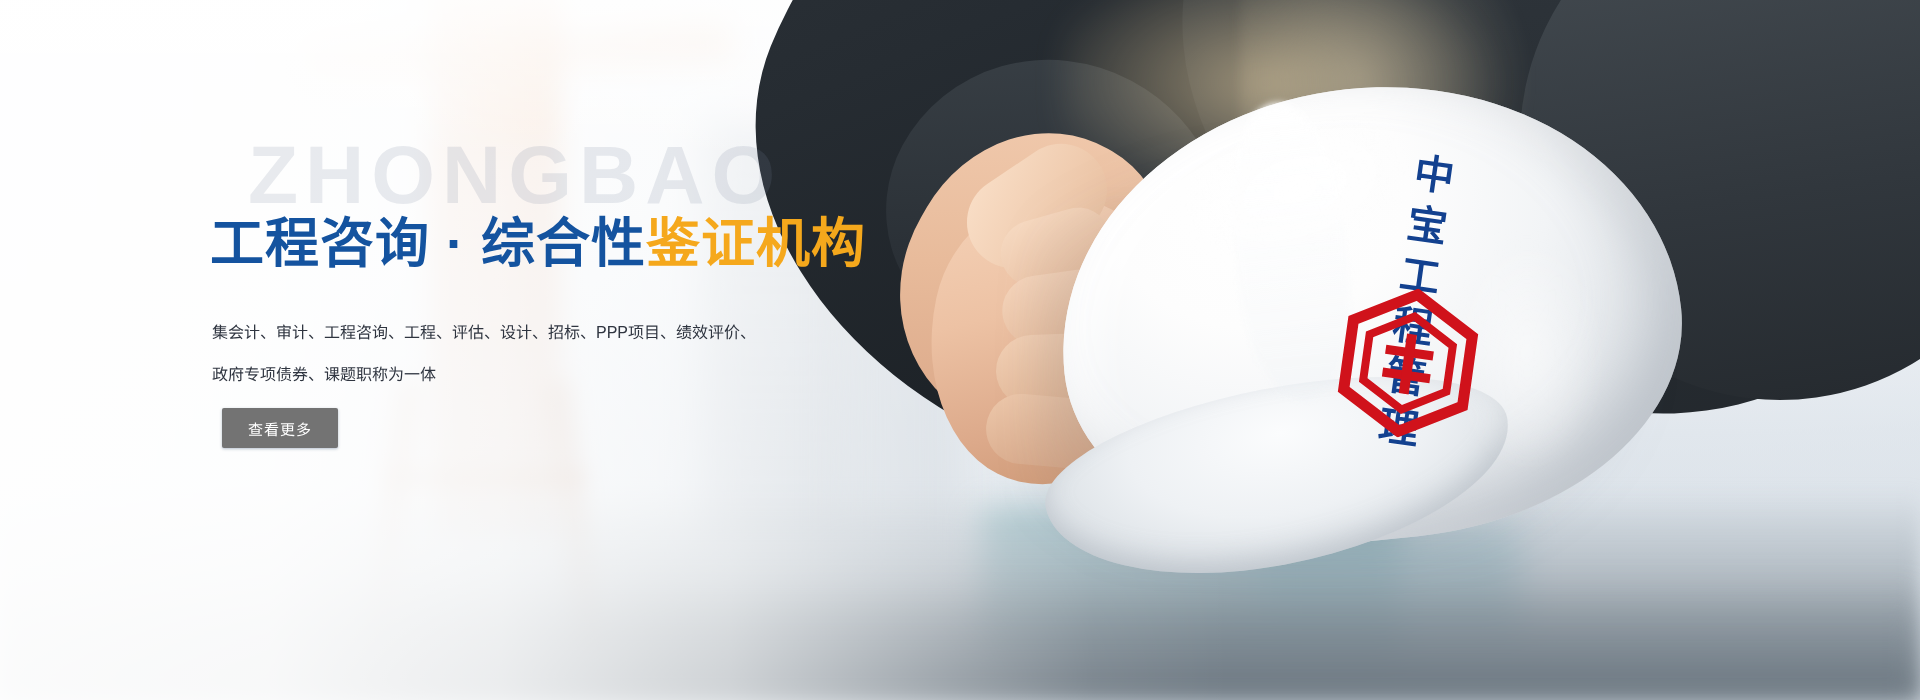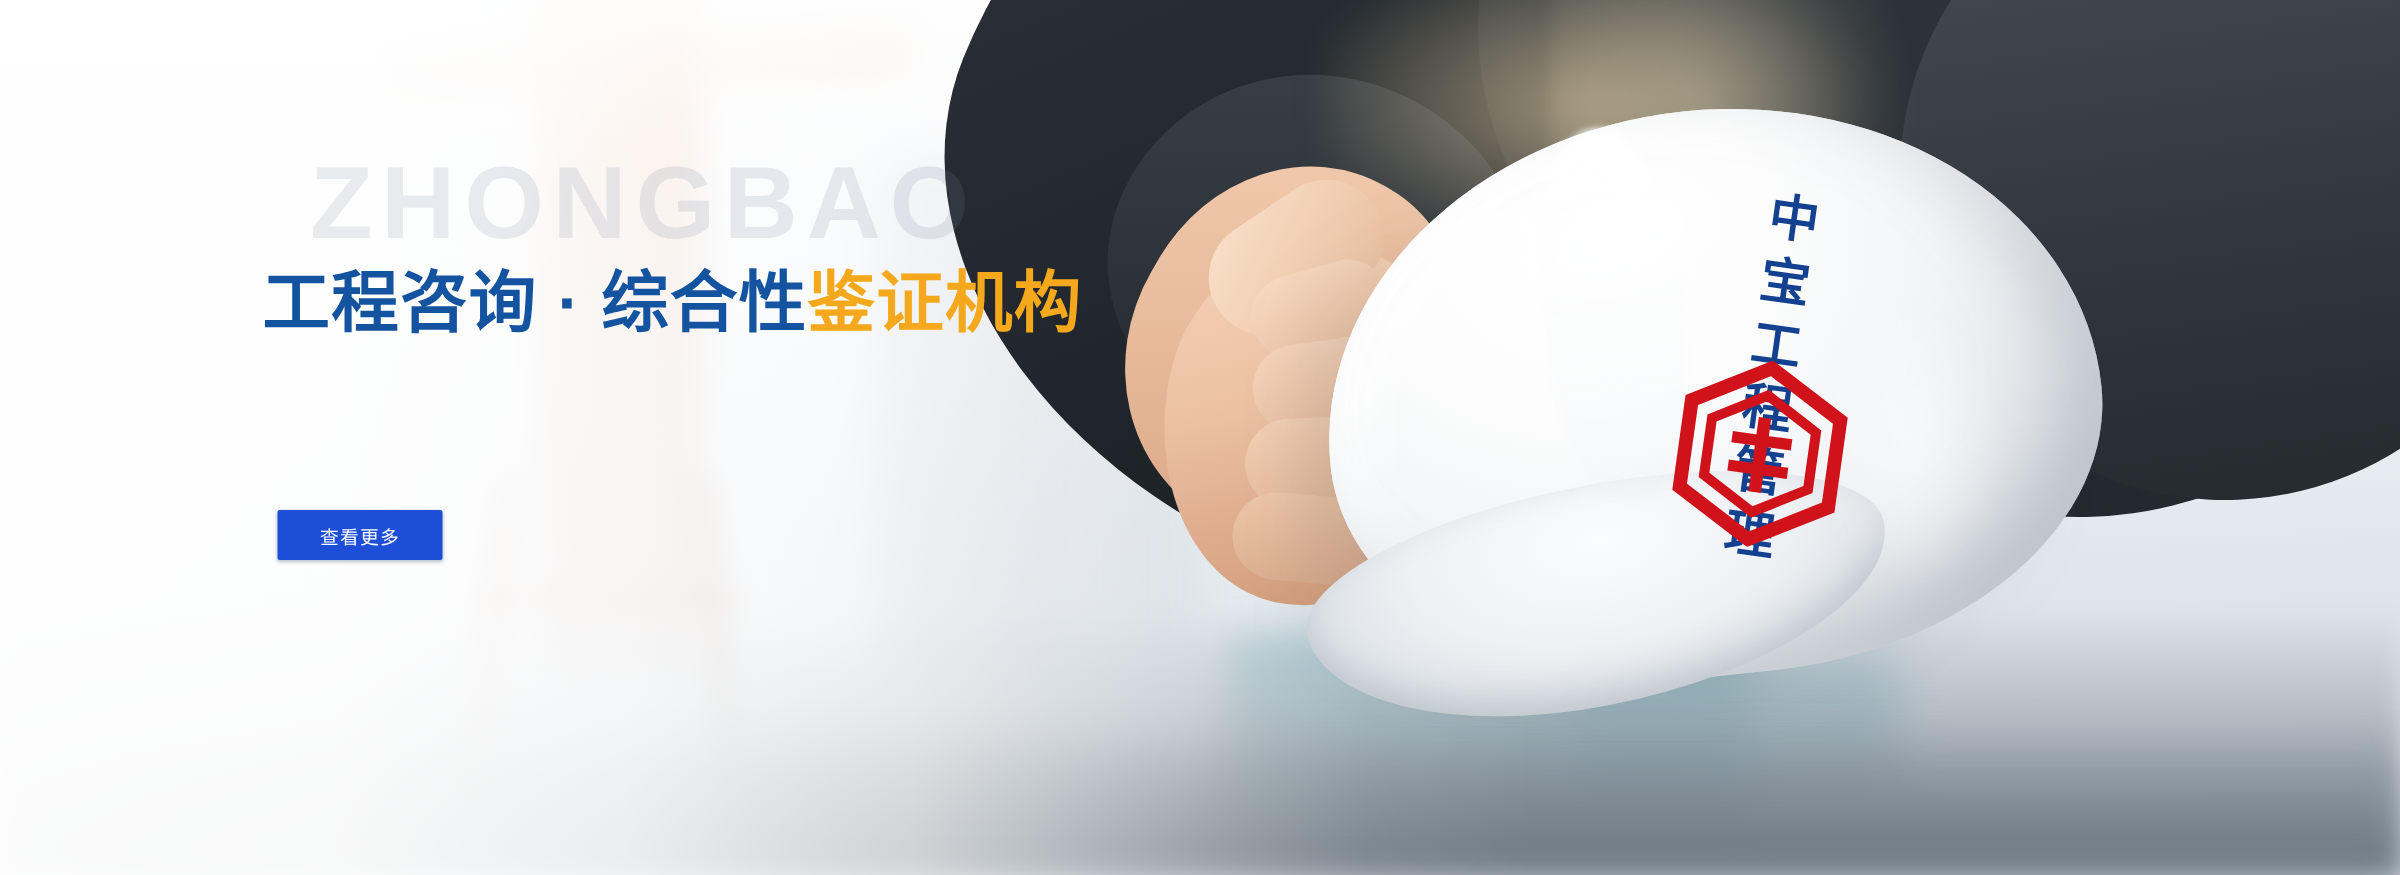--- a/index.html
+++ b/index.html
@@ -229,21 +229,21 @@
   
   .helmet-logo {
     position:absolute; left:280px; top:200px; width:136px; height:150px;
     transform:rotate(8deg);
   }
 
   
   .content { position:absolute; left:0; top:0; width:900px; height:700px; }
 
   .watermark {
-    position:absolute; left:248px; top:116px;
+    position:absolute; left:248px; top:128px;
     font-size:82px; font-weight:800; letter-spacing:7px;
     color:rgba(116,132,158,.16);
     white-space:nowrap; user-select:none;
   }
 
   .headline {
     position:absolute; left:210px; top:168px;
     font-size:54px; font-weight:800; line-height:1.32;
     letter-spacing:1px; white-space:nowrap;
   }
@@ -254,22 +254,22 @@
   .desc {
     position:absolute; left:212px; top:312px;
     width:620px;
     font-size:16px; color:#2f3540; font-weight:400;
     line-height:2.6;
   }
   .desc-line { display:block; white-space:nowrap; }
 
   .cta {
     position:absolute; left:222px; top:408px;
-    width:132px; height:40px;
-    background:#1d4ed8;
+    width:116px; height:40px;
+    background:#737373;
     border:none; border-radius:2px;
     color:#ffffff; font-size:15px; letter-spacing:1px;
     font-family:"Liberation Sans", "DejaVu Sans", sans-serif;
     cursor:pointer;
     display:flex; align-items:center; justify-content:center;
     box-shadow:0 1px 3px rgba(16,50,92,.3);
   }
 </style>
 </head>
 <body>
@@ -334,17 +334,21 @@
   <div class="content">
 
     <div class="watermark">ZHONGBAO</div>
 
     <div class="headline">
       <span class="hl-line">
         <span class="hl-blue">工程咨询 · 综合性</span><span class="hl-orange">鉴证机构</span>
       </span>
     </div>
 
+    <div class="desc">
+      <span class="desc-line">集会计、审计、工程咨询、工程、评估、设计、招标、PPP项目、绩效评价、</span>
+      <span class="desc-line">政府专项债券、课题职称为一体</span>
+    </div>
 
     <button class="cta">查看更多</button>
   </div>
 
 </div>
 
 </body></html>

